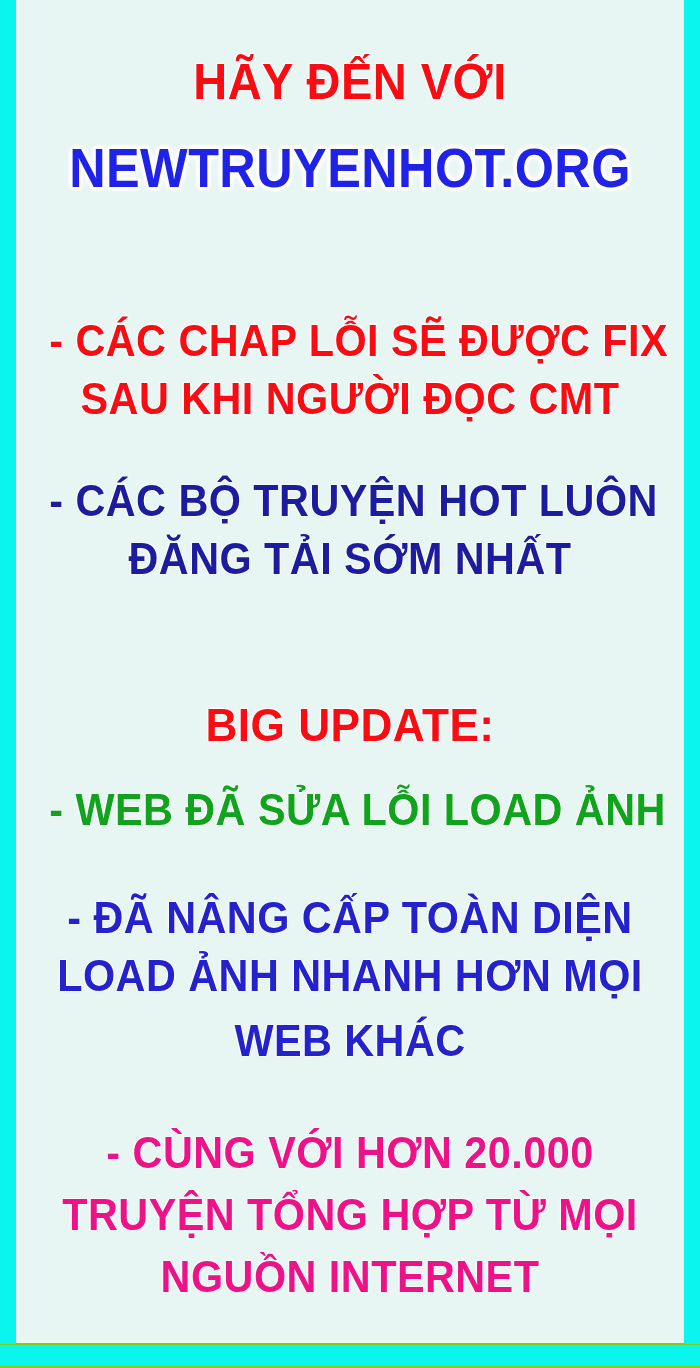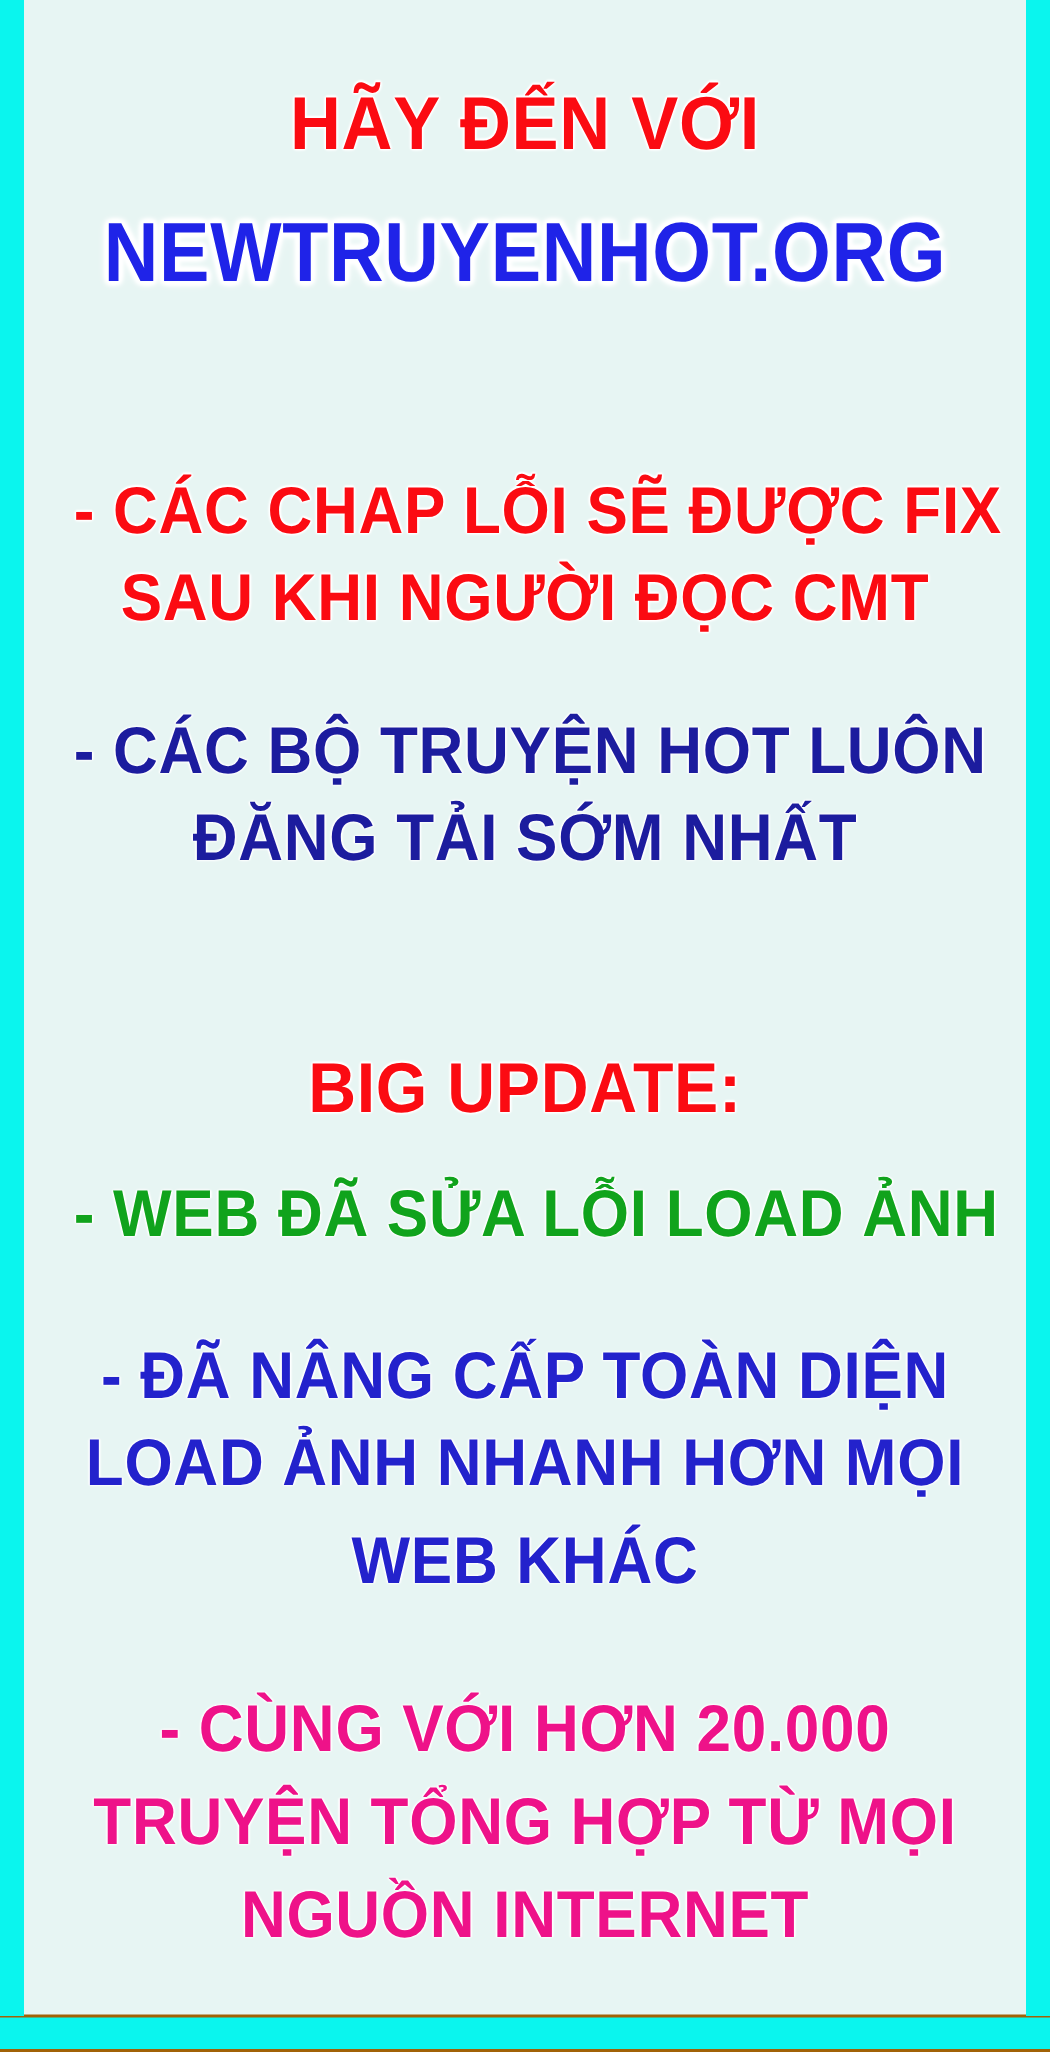--- a/index.html
+++ b/index.html
@@ -11,21 +11,21 @@
     width: 700px;
     height: 1368px;
     overflow: hidden;
     font-family: "Liberation Sans", sans-serif;
   }
 
   .banner {
     position: relative;
     width: 700px;
     height: 1368px;
-    background: #a16207;
+    background: #84cc16;
     box-sizing: border-box;
   }
 
   
   .rail {
     position: absolute;
     top: 0;
     width: 16px;
     height: 1344px;
     background: #0AF5EE;

